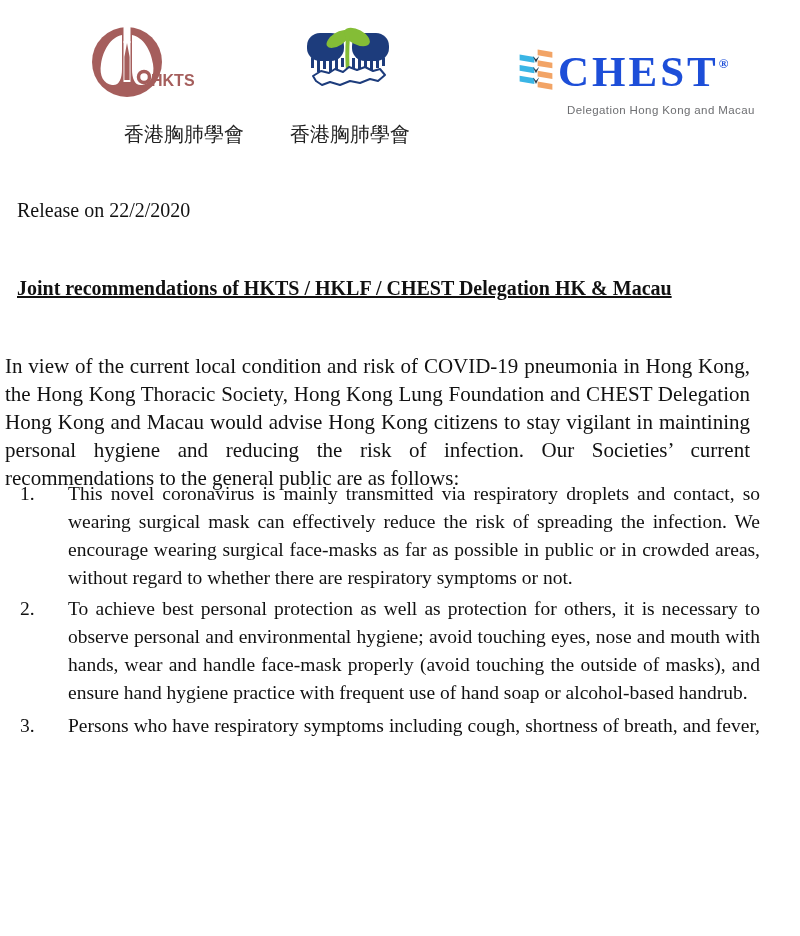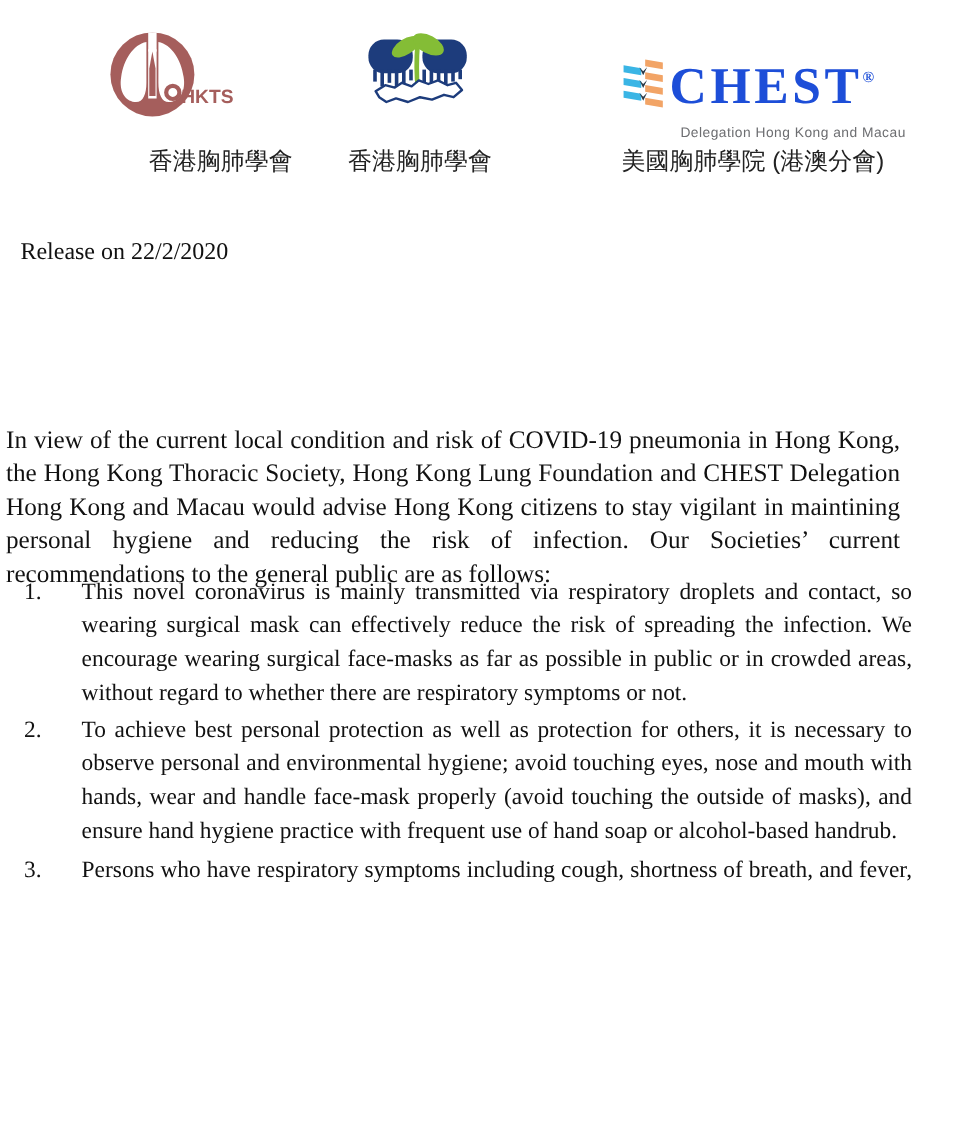--- a/index.html
+++ b/index.html
@@ -118,24 +118,24 @@
       </g>
     </svg>
     <div id="chest-text-col">
       <div class="chest-wordmark"><span>CHEST</span><span class="chest-reg">®</span></div>
       <div class="chest-tagline">Delegation Hong Kong and Macau</div>
     </div>
   </div>
 
   <span class="org-label" id="org-label-hkts">香港胸肺學會</span>
   <span class="org-label" id="org-label-hklf">香港胸肺學會</span>
-  <span class="org-label" id="org-label-chest">美國胸肺學院 (港澳分會)</span>
 
   <div class="release-line">Release on 22/2/2020</div>
 
+  <h1 class="doc-title">Joint recommendations of HKTS / HKLF / CHEST Delegation HK &amp; Macau</h1>
 
   <p class="intro">In view of the current local condition and risk of COVID-19 pneumonia in Hong Kong, the Hong Kong Thoracic Society, Hong Kong Lung Foundation and CHEST Delegation Hong Kong and Macau would advise Hong Kong citizens to stay vigilant in maintining personal hygiene and reducing the risk of infection. Our Societies’ current recommendations to the general public are as follows:</p>
 
   <div class="rec-item" id="rec-item-1">
     <div class="rec-num">1.</div>
     <div class="rec-text">This novel coronavirus is mainly transmitted via respiratory droplets and contact, so wearing surgical mask can effectively reduce the risk of spreading the infection. We encourage wearing surgical face-masks as far as possible in public or in crowded areas, without regard to whether there are respiratory symptoms or not.</div>
   </div>
   <div class="rec-item" id="rec-item-2">
     <div class="rec-num">2.</div>
     <div class="rec-text">To achieve best personal protection as well as protection for others, it is necessary to observe personal and environmental hygiene; avoid touching eyes, nose and mouth with hands, wear and handle face-mask properly (avoid touching the outside of masks), and ensure hand hygiene practice with frequent use of hand soap or alcohol-based handrub.</div>

